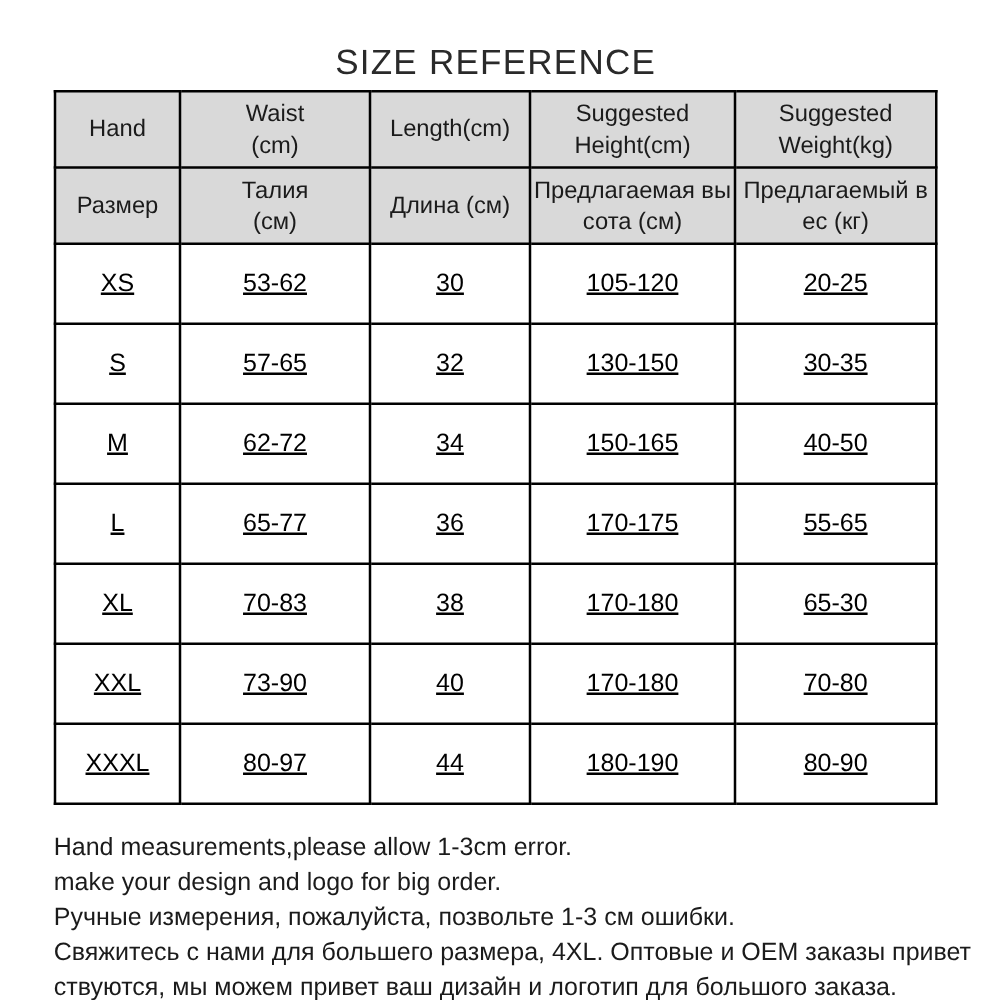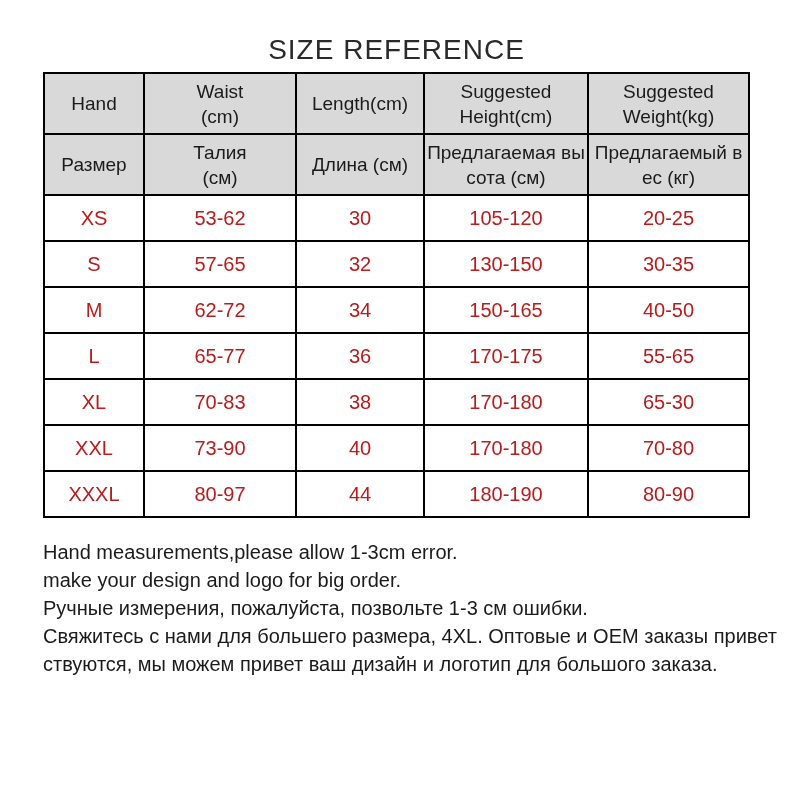--- a/index.html
+++ b/index.html
@@ -45,23 +45,24 @@
   .size-table thead th {
     background: #d9d9d9;
     font-size: 19px;
     line-height: 25px;
     height: 61px;
     white-space: pre-line;
     color: #1b1b1b;
   }
   .size-table tbody td {
     font-size: 20px;
-    height: 46px;
+    height: 64px;
     background: #ffffff;
-    color: #b91c1c;
+    color: #000000;
+    text-decoration: underline;
   }
   .notes {
     margin-top: 20px;
     font-size: 20px;
     line-height: 28px;
     color: #1b1b1b;
   }
   .note-line {
     white-space: nowrap;
   }

